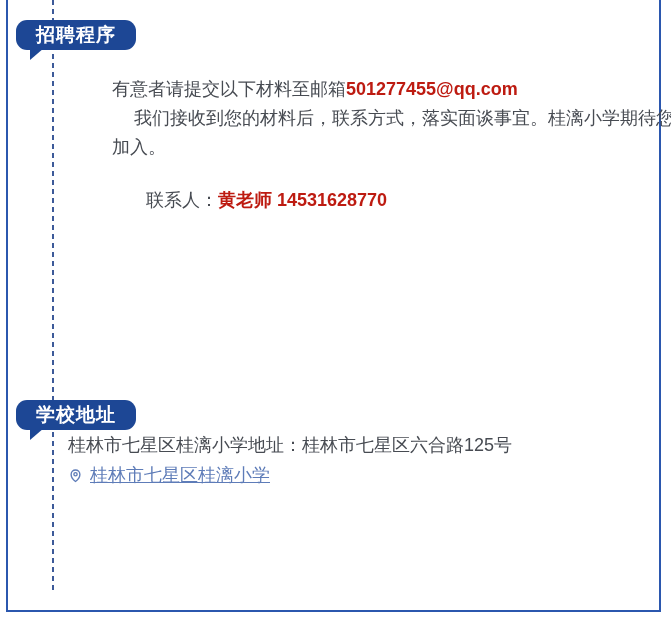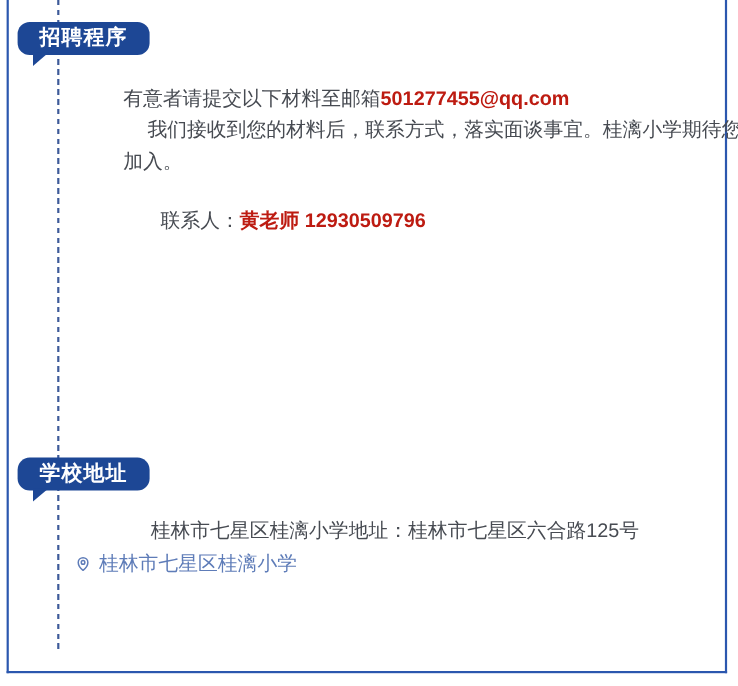--- a/index.html
+++ b/index.html
@@ -61,33 +61,33 @@
     content: "";
     position: absolute;
     left: 14px;
     top: 28px;
     width: 0;
     height: 0;
     border-top: 12px solid #1d4795;
     border-right: 14px solid transparent;
   }
   .badge-recruit { top: 20px; }
-  .badge-address { top: 416px; }
+  .badge-address { top: 400px; }
 
   .text-block {
     position: absolute;
     left: 68px;
     width: 582px;
     color: #474b52;
     font-size: 18px;
     line-height: 29px;
   }
   .text-block p { margin: 0; }
   .block-recruit { top: 75px; margin-left: 44px; }
-  .block-address { top: 468px; text-align: center; }
+  .block-address { top: 431px; }
 
   .indent-item { text-indent: 22px; }
   .email {
     color: #bd1b11;
     font-weight: bold;
   }
   .contact-line {
     margin-top: 24px !important;
     text-indent: 34px;
   }
@@ -98,40 +98,41 @@
   .hint-line { margin-top: 26px !important; }
   .location-link {
     margin-top: 3px !important;
     display: flex;
     align-items: center;
     gap: 7px;
     color: #5e7cb8;
     line-height: 24px;
     cursor: pointer;
     width: fit-content;
+    text-decoration: underline;
   }
   .pin-icon {
     display: inline-flex;
     flex: 0 0 auto;
   }
 </style>
 </head>
 <body>
 
 <div class="page">
 
   <div class="frame"></div>
   <div class="dashed-line"></div>
 
   <div class="badge badge-recruit">招聘程序</div>
 
   <div class="text-block block-recruit">
     <p><span>有意者请提交以下材料至邮箱</span><span class="email">501277455@qq.com</span></p>
     <p class="indent-item">我们接收到您的材料后，联系方式，落实面谈事宜。桂漓小学期待您的加入。</p>
-    <p class="contact-line"><span>联系人：</span><span class="contact-value">黄老师 12930509796</span></p>
+    <p class="contact-line"><span>联系人：</span><span class="contact-value">黄老师 14531628770</span></p>
   </div>
 
   <div class="badge badge-address">学校地址</div>
 
   <div class="text-block block-address">
     <p>桂林市七星区桂漓小学地址：桂林市七星区六合路125号</p>
     <p class="location-link">
       <span class="pin-icon">
         <svg width="15" height="15" viewBox="0 0 24 24" fill="none" stroke="#5e7cb8" stroke-width="2.2" stroke-linejoin="round">
           <path d="M12 21.5s-7-5.4-7-11.3A7 7 0 0 1 19 10.2c0 5.9-7 11.3-7 11.3z"></path>

